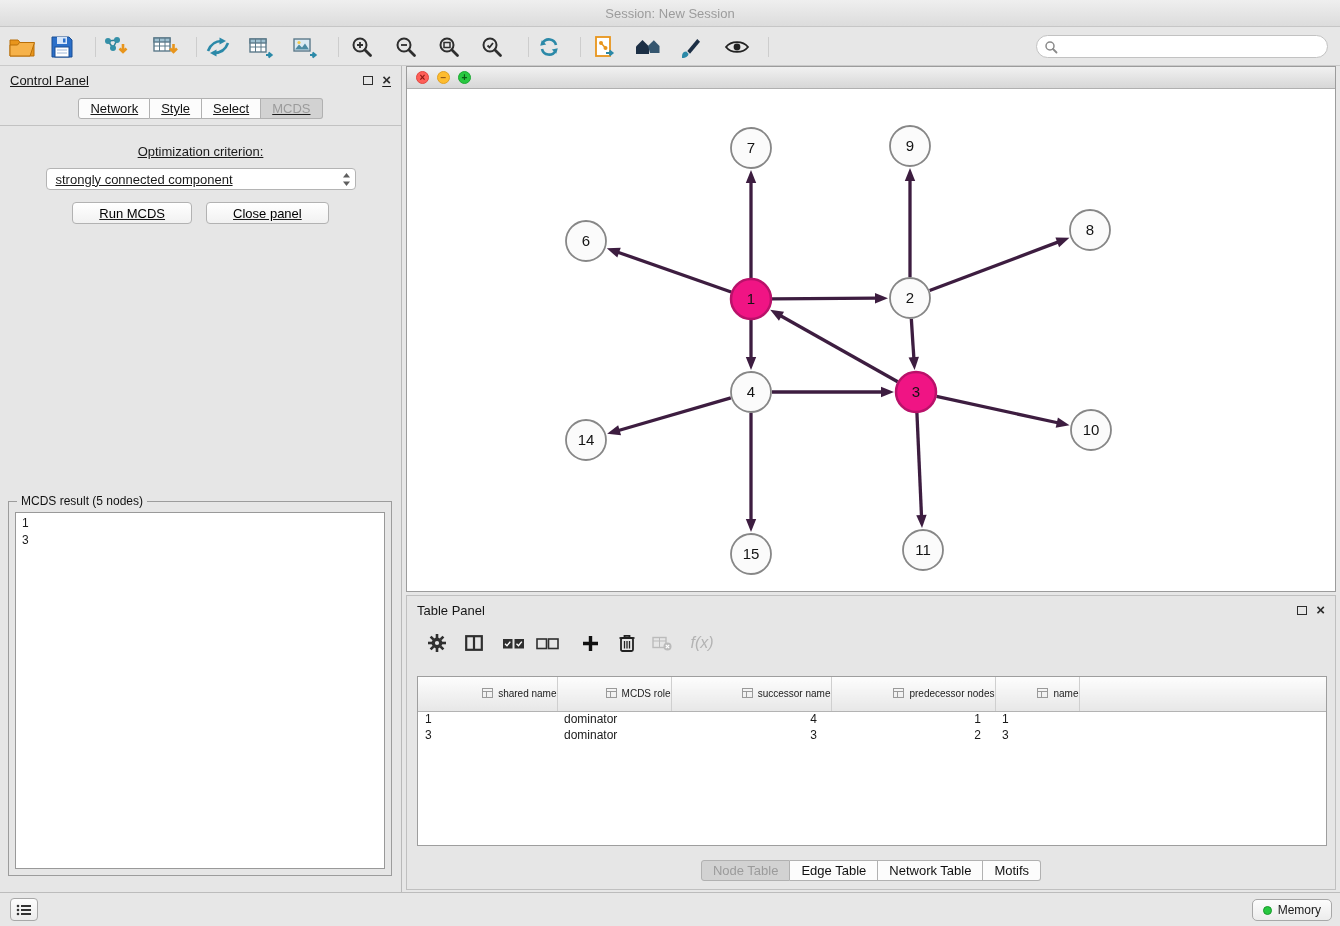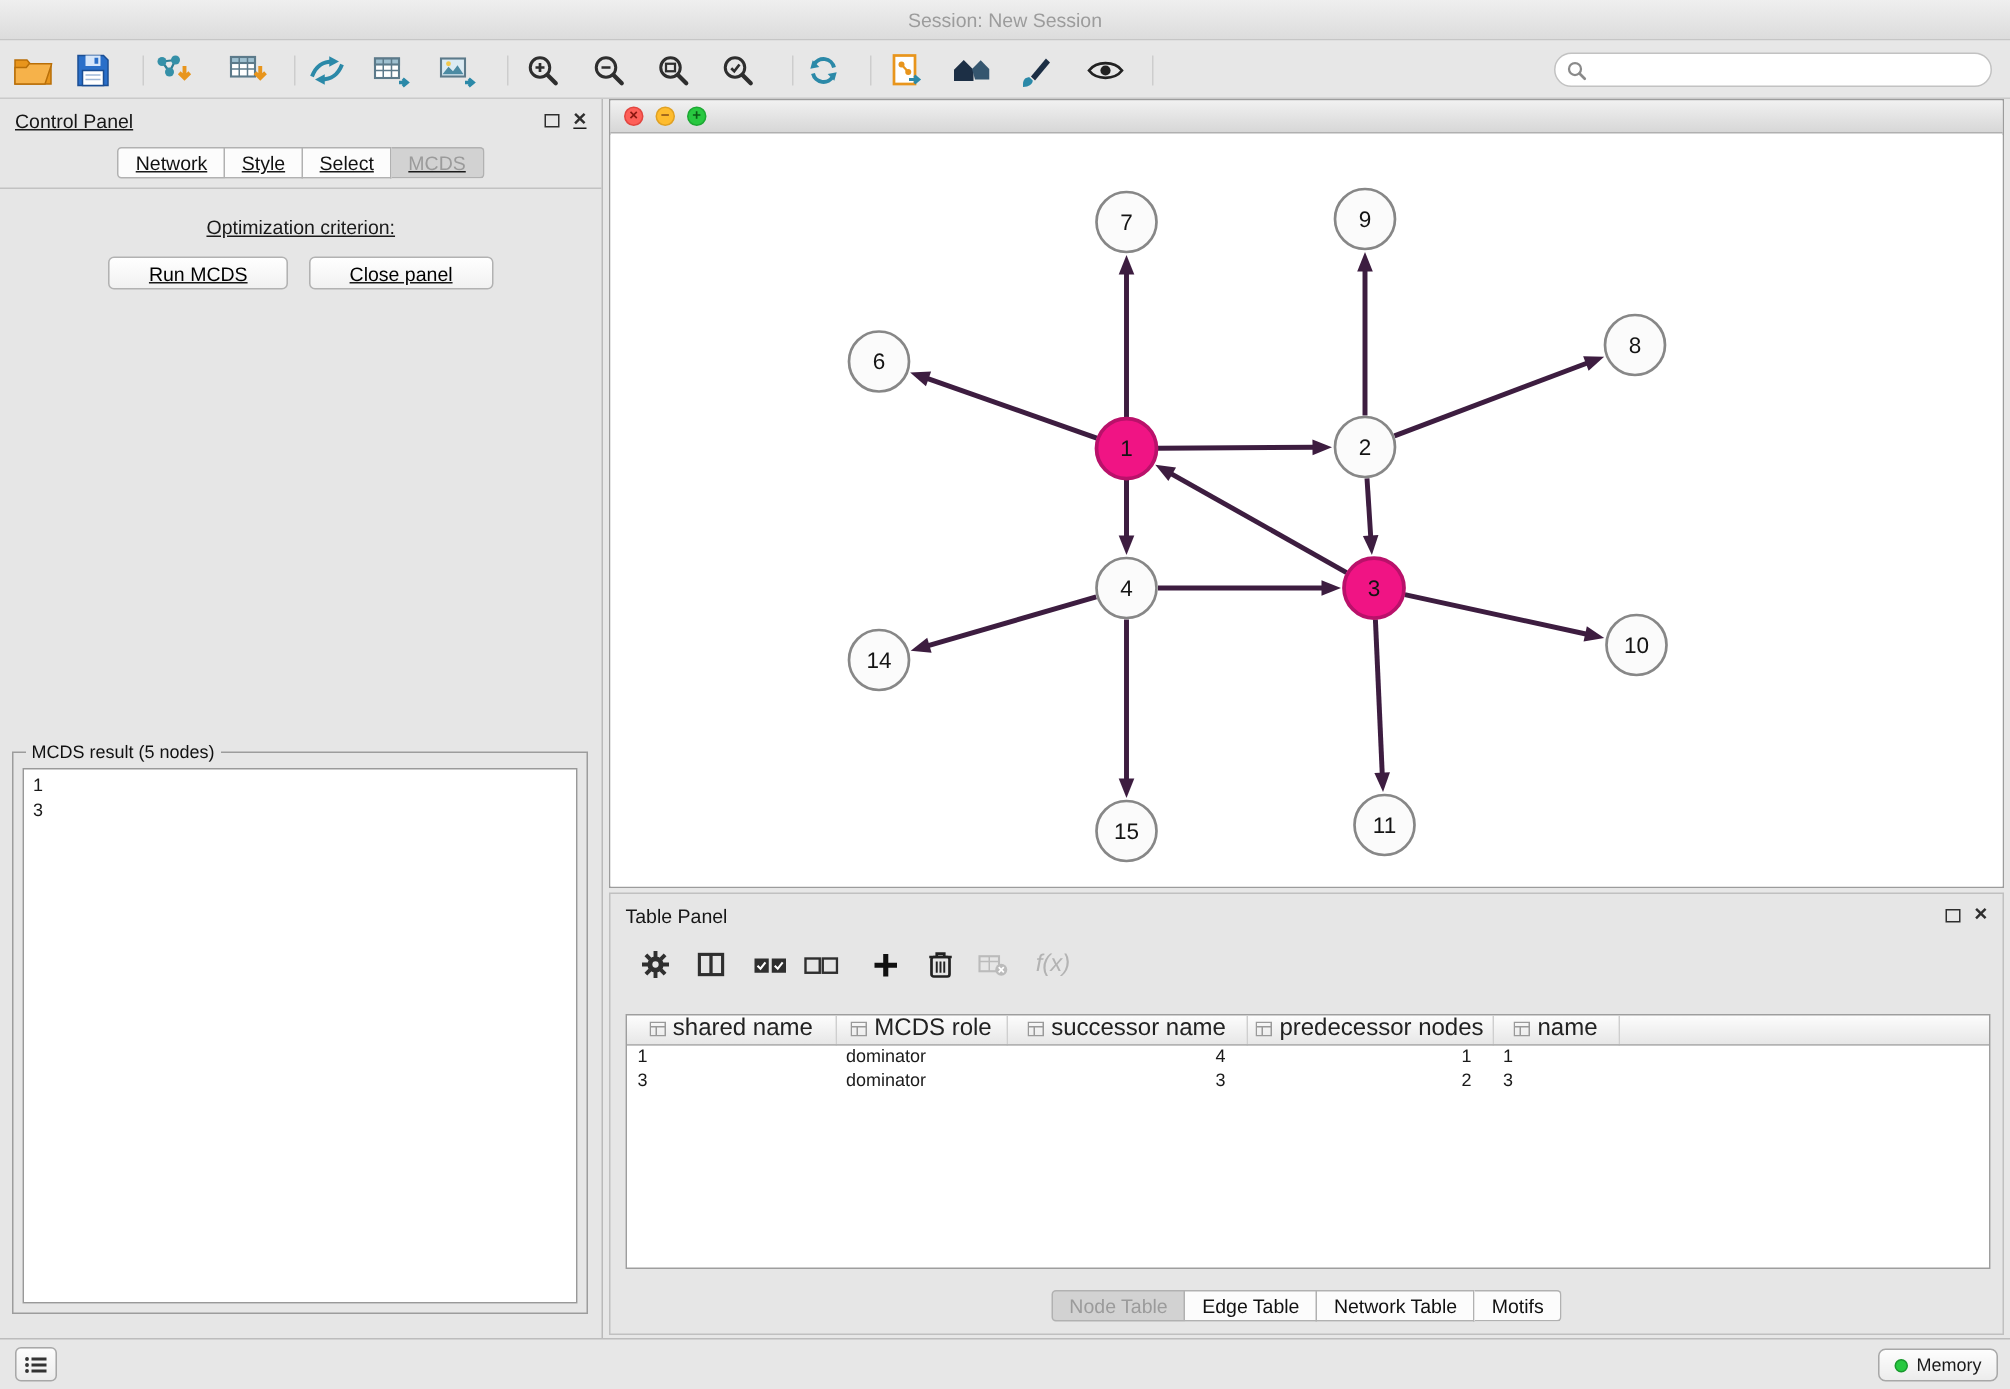--- a/index.html
+++ b/index.html
@@ -78,23 +78,23 @@
   
   .table-panel { position:absolute; left:406px; top:595px; width:930px; height:295px;
     background:#e6e6e6; border:1px solid #c0c0c0; }
   .tp-tools { position:relative; height:38px; }
   .tp-ic { position:absolute; top:5px; width:26px; height:28px; display:flex;
     align-items:center; justify-content:center; cursor:default; }
   .fx-label { font-style:italic; font-family:Liberation Sans, sans-serif; color:#b3b3b3; font-size:16px; }
   .table-wrap { position:absolute; left:10px; top:80px; width:910px; height:170px;
     background:#fff; border:1px solid #9e9e9e; overflow:hidden; }
   table.node-table { border-collapse:collapse; table-layout:fixed; width:100%; }
-  table.node-table th { height:19px; background:linear-gradient(#fdfdfd,#e7e7e7);
+  table.node-table th { height:34px; background:linear-gradient(#fdfdfd,#e7e7e7);
     border-right:1px solid #cfcfcf; border-bottom:1px solid #b3b3b3;
-    font-weight:normal; font-size:16px; color:#222; text-align:center; white-space:nowrap;
+    font-weight:normal; font-size:10px; color:#222; text-align:right; white-space:nowrap;
     overflow:hidden; cursor:default; }
   table.node-table th.filler { border-right:none; }
   table.node-table th svg { vertical-align:-1px; margin-right:5px; }
   table.node-table td { height:16px; font-size:12px; padding:0 7px; white-space:nowrap;
     overflow:hidden; }
   .tp-tabs-row { position:absolute; left:0; right:0; top:264px; display:flex; justify-content:center; }
   
   .status-bar { position:absolute; left:0; top:892px; width:1340px; height:34px;
     border-top:1px solid #bcbcbc; background:#e7e7e7; }
   .list-btn { position:absolute; left:10px; top:5px; width:28px; height:23px;
@@ -290,20 +290,29 @@
     <div class="seg-tabs" id="cp-tabs">
         <div class="seg-tab">Network</div>
         <div class="seg-tab">Style</div>
         <div class="seg-tab">Select</div>
         <div class="seg-tab active">MCDS</div>
       </div>
   </div>
 
   <div class="opt-label">Optimization criterion:</div>
 
+  <div class="mac-select">
+    <span>strongly connected component</span>
+    <span class="stepper">
+      <svg width="9" height="15" viewBox="0 0 9 15">
+        <path d="M4.5 1 L8 5.6 H1 z" fill="#5e5e5e"></path>
+        <path d="M4.5 14 L1 9.4 H8 z" fill="#5e5e5e"></path>
+      </svg>
+    </span>
+  </div>
 
   <div class="btn-row">
     <button class="mac-btn">Run MCDS</button>
     <button class="mac-btn">Close panel</button>
   </div>
 
   <fieldset class="result-fieldset">
     <legend>MCDS result (5 nodes)</legend>
     <div class="result-inner">1
 3</div>

